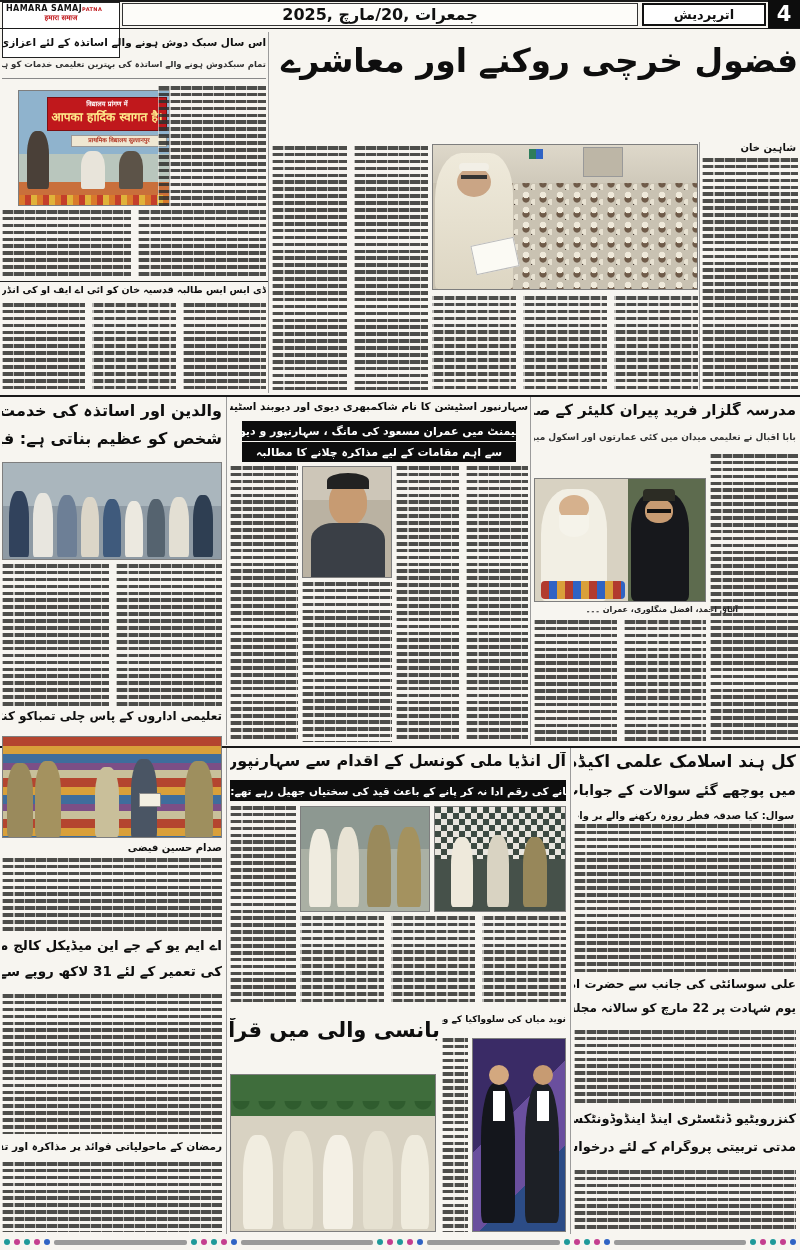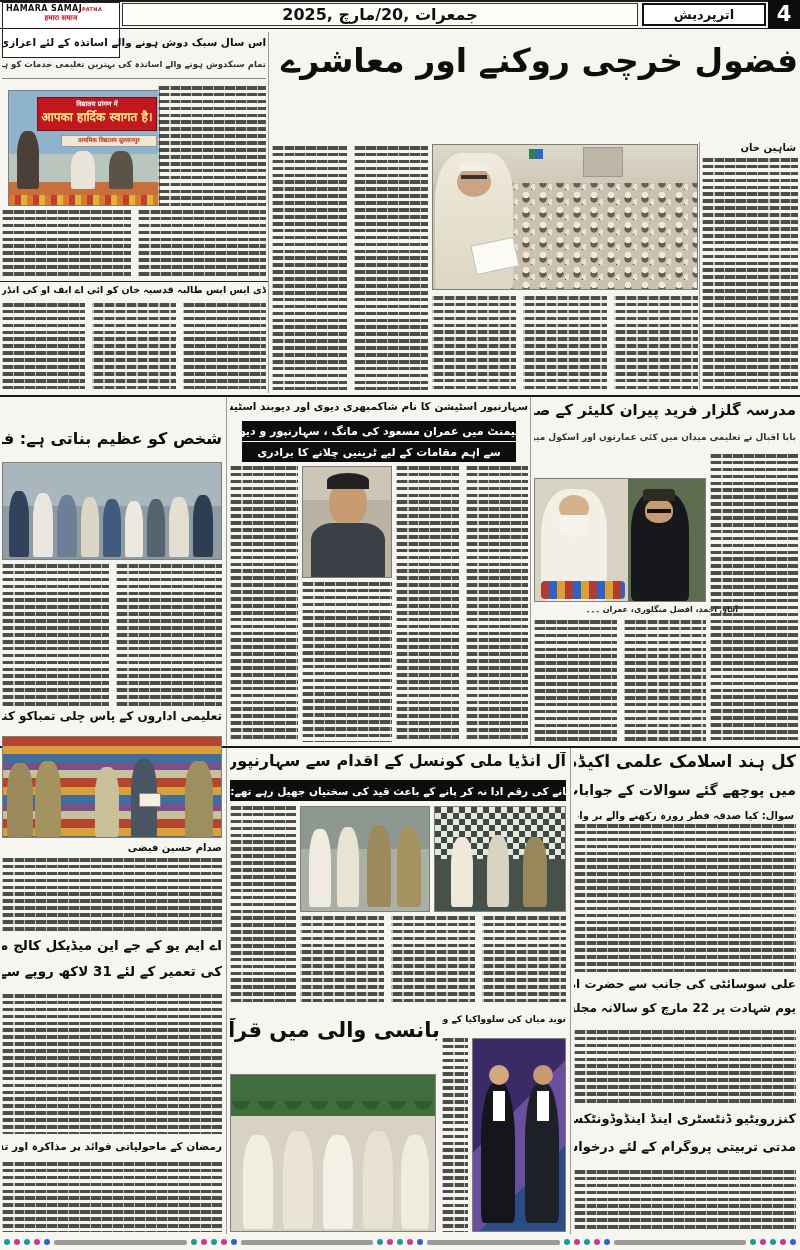--- a/index.html
+++ b/index.html
@@ -71,21 +71,21 @@
   <div class="abs" style="left:768px;top:0;width:32px;height:28px;background:#0d0d0d;color:#fff;display:flex;align-items:center;justify-content:center;font-size:21px;font-weight:bold;">
     <span>4</span>
   </div>
 
   <div class="abs rule-h" style="left:0;top:28px;width:800px;height:1px"></div>
 
   <div class="abs hl ur" style="left:2px;top:36px;width:264px;font-size:10.5px;">اس سال سبک دوش ہونے والے اساتذہ کے لئے اعزازی پروگرام کا انعقاد</div>
   <div class="abs hl ur" style="left:2px;top:60px;width:264px;font-size:8.5px;color:#333;">تمام سبکدوش ہونے والے اساتذہ کی بہترین تعلیمی خدمات کو ہمیشہ یاد رکھا جائے گا: پردیپ شرما</div>
   <div class="abs" style="left:2px;top:78px;width:264px;height:1px;background:#888"></div>
 
-  <div class="photo" style="left:8px;top:90px;width:152px;height:116px;background:linear-gradient(180deg,#8fb3cd 0 55%,#b9c6bd 55% 80%,#c96f3b 80% 100%);">
+  <div class="photo" style="left:18px;top:90px;width:152px;height:116px;background:linear-gradient(180deg,#8fb3cd 0 55%,#b9c6bd 55% 80%,#c96f3b 80% 100%);">
     <div class="abs" style="left:28px;top:6px;width:120px;height:34px;background:#c0181c;border:1px solid #7d0f12;padding:1px 2px;text-align:center;color:#fff;">
       <div style="font-size:6.5px;font-weight:bold;">विद्यालय प्रांगण में</div>
       <div style="font-size:12px;font-weight:bold;color:#ffe98a;">आपका हार्दिक स्वागत है।</div>
     </div>
     <div class="abs" style="left:52px;top:44px;width:96px;height:12px;background:#efe7d2;border:1px solid #999;text-align:center;font-size:6px;color:#b0301e;font-weight:bold;">प्राथमिक विद्यालय सुल्तानपुर</div>
     <div class="fig" style="left:8px;top:40px;width:22px;height:58px;background:#4a4038;"></div>
     <div class="fig" style="left:62px;top:60px;width:24px;height:38px;background:#e8e4da;"></div>
     <div class="fig" style="left:100px;top:60px;width:24px;height:38px;background:#5c5348;"></div>
     <div class="abs" style="left:0;bottom:0;width:100%;height:10px;background:repeating-linear-gradient(90deg,#d97a2b 0 6px,#c43e2a 6px 12px,#e0b23a 12px 18px);"></div>
   </div>
@@ -126,20 +126,21 @@
       <div class="sim"></div>
   </div>
   <div class="abs sim-cols" style="left:432px;top:296px;width:266px;height:94px;">
     <div class="sim"></div>
       <div class="sim"></div>
       <div class="sim"></div>
   </div>
 
   <div class="abs rule-h" style="left:0;top:395px;width:800px;height:2px"></div>
 
+  <div class="abs hl ur" style="left:2px;top:402px;width:220px;font-size:16px;">والدین اور اساتذہ کی خدمت</div>
   <div class="abs hl ur" style="left:2px;top:430px;width:220px;font-size:16px;">شخص کو عظیم بناتی ہے: فیض محمود</div>
 
   <div class="photo" style="left:2px;top:462px;width:220px;height:98px;background:linear-gradient(180deg,#aab6bd 0 45%,#8e9aa4 45% 100%);">
     <div class="fig" style="left:6px;top:28px;width:20px;height:66px;background:#31425c;"></div>
     <div class="fig" style="left:30px;top:30px;width:20px;height:64px;background:#e8e6df;"></div>
     <div class="fig" style="left:54px;top:32px;width:20px;height:62px;background:#6d7f96;"></div>
     <div class="fig" style="left:78px;top:34px;width:18px;height:60px;background:#dcd6c8;"></div>
     <div class="fig" style="left:100px;top:36px;width:18px;height:58px;background:#3f5a7c;"></div>
     <div class="fig" style="left:122px;top:38px;width:18px;height:56px;background:#ece9e0;"></div>
     <div class="fig" style="left:144px;top:36px;width:18px;height:58px;background:#55636f;"></div>
@@ -149,21 +150,21 @@
   <div class="abs sim-cols" style="left:2px;top:564px;width:220px;height:142px;">
     <div class="sim"></div>
       <div class="sim"></div>
   </div>
   <div class="abs hl ur" style="left:2px;top:710px;width:220px;font-size:12px;">تعلیمی اداروں کے پاس چلی تمباکو کنٹرول مہم</div>
 
   <div class="abs rule-thin" style="left:226px;top:397px;height:348px;"></div>
 
   <div class="abs hl ur" style="left:230px;top:400px;width:298px;font-size:10.5px;">سہارنپور اسٹیشن کا نام شاکمبھری دیوی اور دیوبند اسٹیشن کا نام مولانا حسین احمد مدنی کیا جائے</div>
   <div class="abs bar ur" style="left:242px;top:421px;width:274px;height:20px;font-size:11px;">پارلیمنٹ میں عمران مسعود کی مانگ ، سہارنپور و دیوبند</div>
-  <div class="abs bar ur" style="left:242px;top:442px;width:274px;height:20px;font-size:11px;">سے اہم مقامات کے لیے ٹرینیں چلانے کا برادری</div>
+  <div class="abs bar ur" style="left:242px;top:442px;width:274px;height:20px;font-size:11px;">سے اہم مقامات کے لیے مذاکرہ چلانے کا مطالبہ</div>
 
   <div class="photo" style="left:302px;top:466px;width:90px;height:112px;background:linear-gradient(180deg,#cdc6b8 0 30%,#bab2a2 30% 100%);">
     <div class="abs" style="left:26px;top:14px;width:38px;height:44px;border-radius:45%;background:#c79b72;"></div>
     <div class="abs" style="left:24px;top:6px;width:42px;height:16px;border-radius:50% 50% 0 0;background:#222;"></div>
     <div class="abs" style="left:8px;top:56px;width:74px;height:56px;border-radius:30% 30% 0 0;background:#3a3f46;"></div>
   </div>
   <div class="abs sim" style="left:230px;top:466px;width:68px;height:276px;"></div>
   <div class="abs sim" style="left:302px;top:582px;width:90px;height:160px;"></div>
   <div class="abs sim-cols" style="left:396px;top:466px;width:132px;height:276px;">
     <div class="sim"></div>

